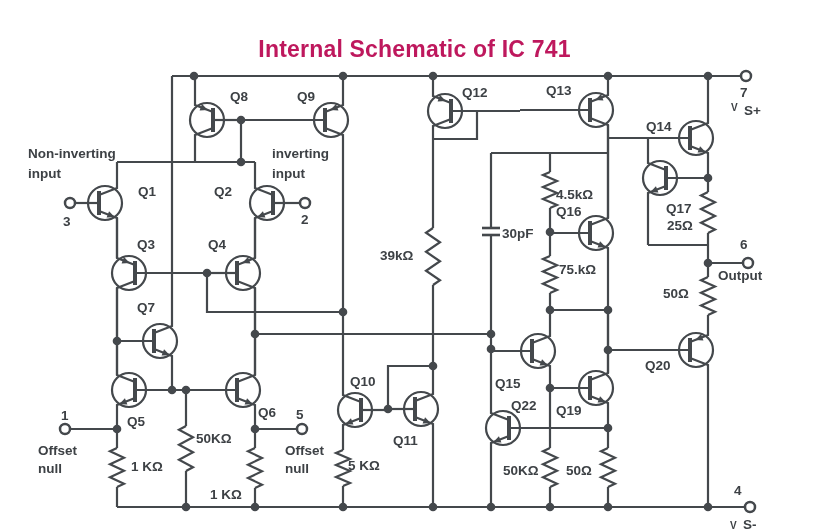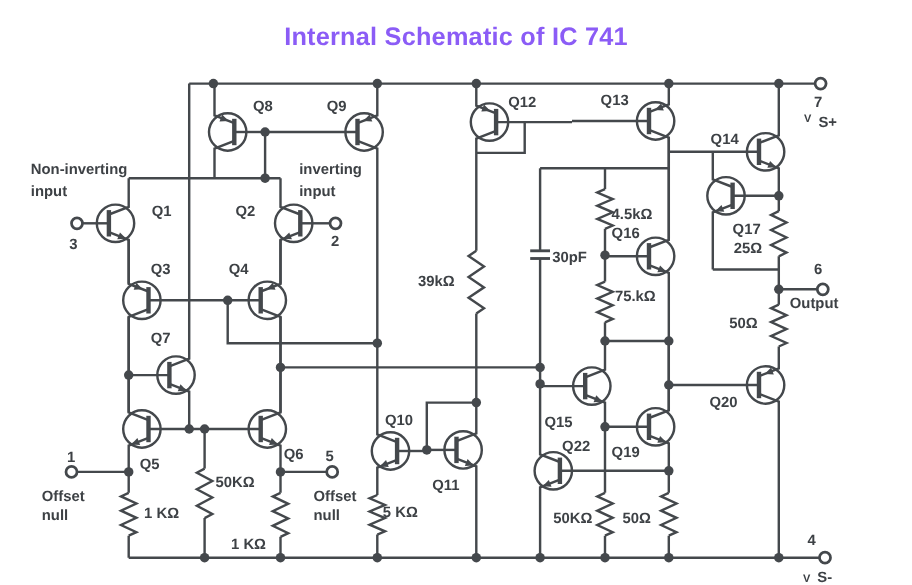--- a/index.html
+++ b/index.html
@@ -5,25 +5,25 @@
   html,body{margin:0;padding:0;background:#ffffff;}
   .stage{
     position:relative;
     width:829px;height:532px;
     background:#ffffff;
     font-family:"Liberation Sans", sans-serif;
     overflow:hidden;
   }
   .title{
     position:absolute;
-    left:0;top:20px;width:100%;
+    left:0;top:36px;width:100%;
     text-align:center;
     font-size:23px;
     font-weight:700;
-    color:#8b5cf6;
+    color:#be185d;
     letter-spacing:.2px;
   }
   svg{position:absolute;left:0;top:0;}
 </style>
 </head>
 <body>
 
 <div class="stage">
   <div class="title">Internal Schematic of IC 741</div>
   <svg width="829" height="532" viewBox="0 0 829 532" xmlns="http://www.w3.org/2000/svg">

